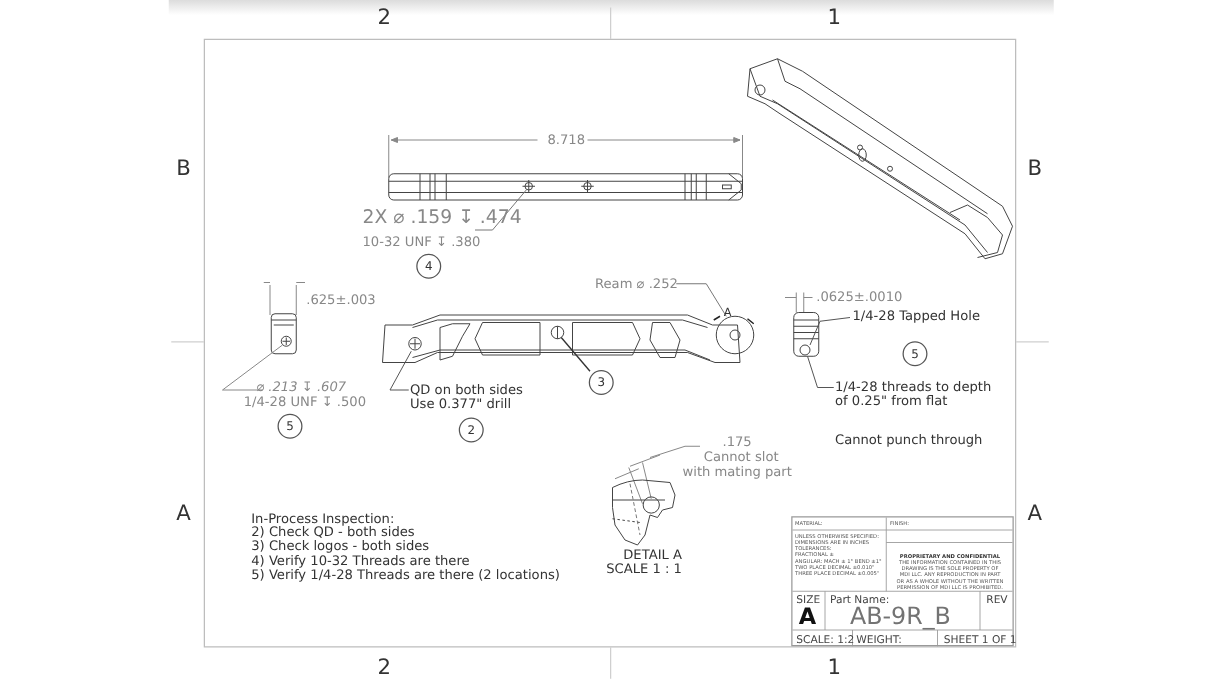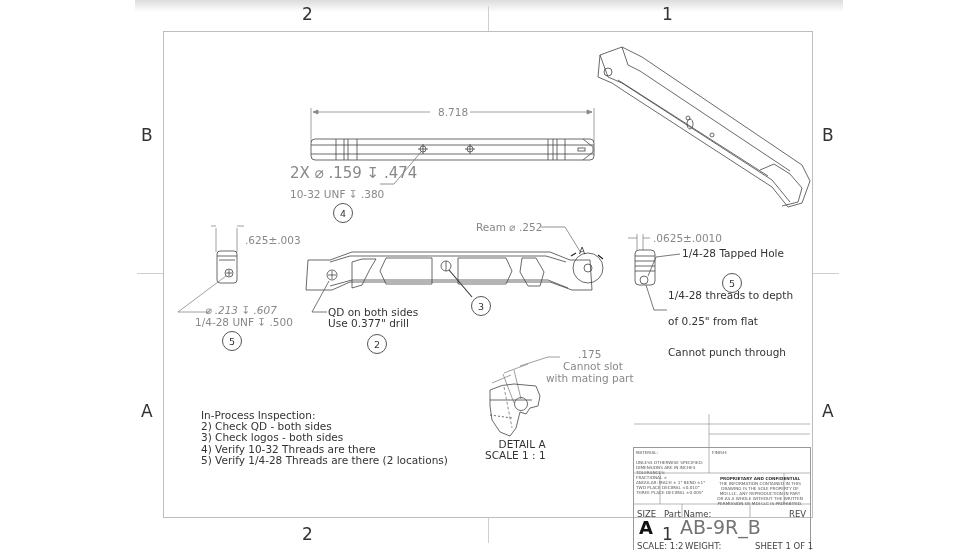--- a/index.html
+++ b/index.html
@@ -13,21 +13,21 @@
   .tick { position:absolute; background:#cfcfcf; }
   .t { position:absolute; white-space:nowrap; font-family:"DejaVu Sans", sans-serif; }
   .dim { color:#888; font-size:10px; }
   .note { color:#333; font-size:10.5px; line-height:11px; }
   .balloon { position:absolute; width:20px; height:20px; border:1px solid #555; border-radius:50%;
              font-size:9.5px; text-align:center; line-height:20px; color:#333; box-sizing:border-box; }
   svg.draw { position:absolute; left:0; top:0; }
   .insp { position:absolute; left:201px; top:410px; font-size:10.5px; line-height:11.2px; color:#333; }
   .insp div { white-space:nowrap; }
   .tb { position:absolute; left:633px; top:413px; width:178px; height:104px; border:1px solid #999;
-        box-sizing:border-box; font-family:"DejaVu Sans", sans-serif;margin-top:34px; }
+        box-sizing:border-box; font-family:"DejaVu Sans", sans-serif; }
   .tb .cell { position:absolute; box-sizing:border-box; }
   .tiny { font-size:4.2px; line-height:5px; color:#555; white-space:nowrap; }
   .detail { position:absolute; left:485px; top:439px; font-size:10.5px; text-align:right; line-height:11px; color:#333; }
 </style>
 </head>
 <body>
 
 <div class="topshade"></div>
 
 <span class="zone" style="left:302px;top:4px;">2</span>
@@ -175,21 +175,21 @@
 
 <span class="t dim" style="left:476px;top:221px;font-size:10.5px;">Ream ⌀ .252</span>
 <span class="t" style="left:579px;top:246px;font-size:9px;color:#333;">A</span>
 <span class="t note" style="left:328px;top:307px;">QD on both sides</span>
 <span class="t note" style="left:328px;top:318px;">Use 0.377" drill</span>
 <div class="balloon" style="left:367px;top:334px;">2</div>
 <div class="balloon" style="left:471px;top:296px;">3</div>
 
 <span class="t dim" style="left:653px;top:232px;font-size:10.5px;text-align:center;">.0625±.0010</span>
 <span class="t note" style="left:682px;top:248px;">1/4-28 Tapped Hole</span>
-<span class="t note" style="left:668px;top:290px;">1/4-28 threads to depth</span>
+<span class="t note" style="left:668px;top:305px;">1/4-28 threads to depth</span>
 <span class="t note" style="left:668px;top:316px;">of 0.25" from flat</span>
 <span class="t note" style="left:668px;top:347px;">Cannot punch through</span>
 <div class="balloon" style="left:722px;top:273px;">5</div>
 
 <span class="t dim" style="left:578px;top:348px;font-size:10.5px;">.175</span>
 <span class="t dim" style="left:563px;top:360px;font-size:10.5px;">Cannot slot</span>
 <span class="t dim" style="left:546px;top:372px;font-size:10.5px;">with mating part</span>
 <div class="detail">
   <div>DETAIL A</div>
   <div>SCALE 1 : 1</div>

